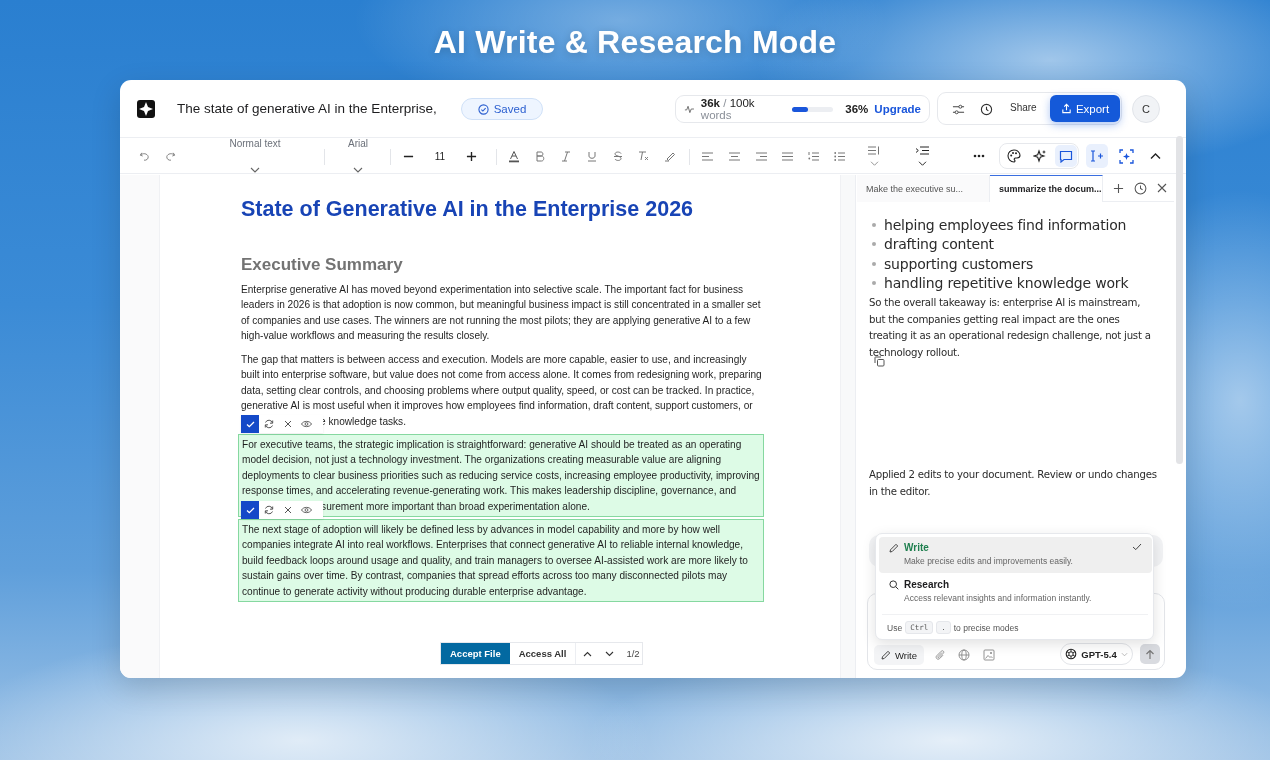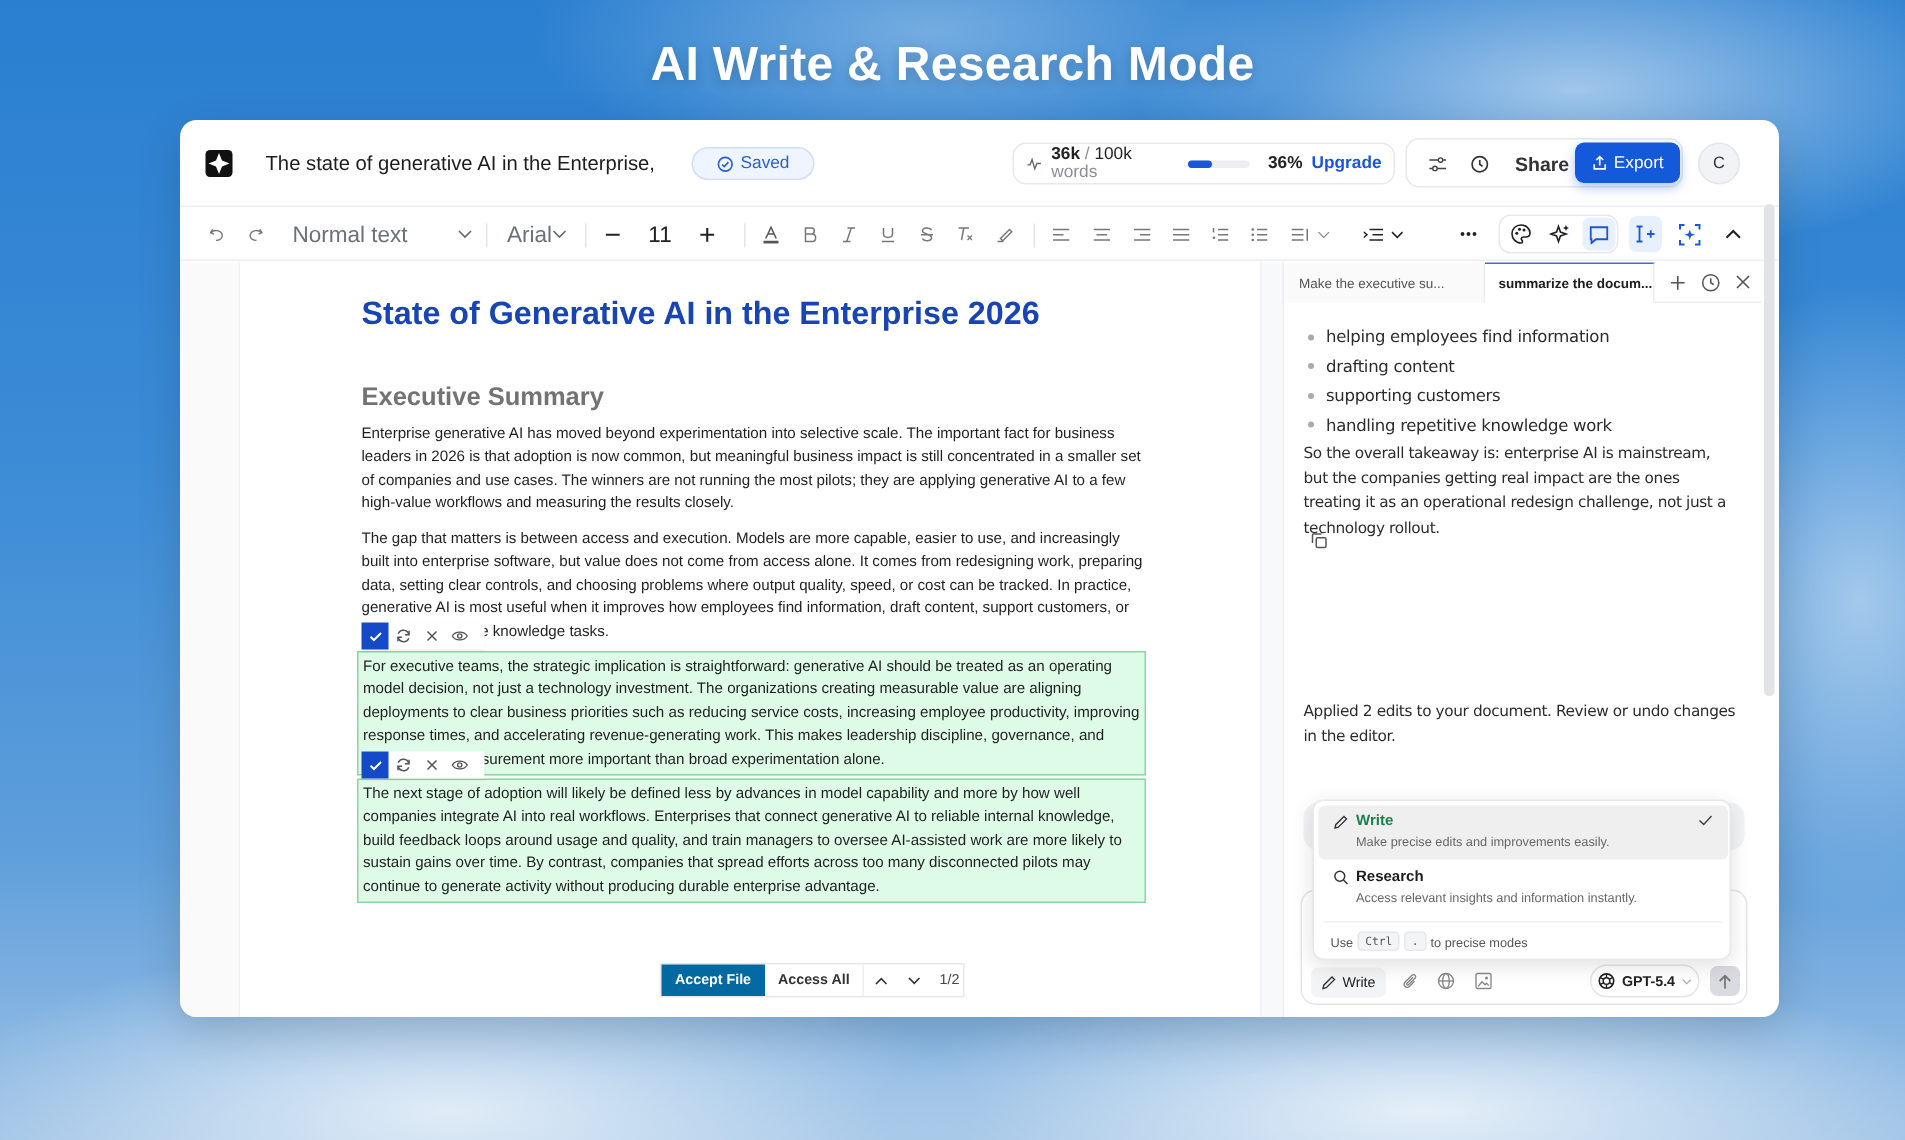--- a/index.html
+++ b/index.html
@@ -43,34 +43,34 @@
   .word-meter .bold { font-weight: 700; }
   .word-meter .muted { color: #8a8f98; }
   .meter-bar { width: 46px; height: 5px; border-radius: 3px; background: #eceef2; position: relative; margin: 0 6px; }
   .meter-fill { position: absolute; left: 0; top: 0; height: 5px; width: 17px; border-radius: 3px; background: #1a56db; }
   .upgrade { color: #1a56db; font-weight: 700; }
   .actions-box {
     position: absolute; left: 817px; top: 12px; height: 33px; width: 185px;
     border: 1px solid #e6e8ec; border-radius: 9px;
   }
   .icon-btn { position: absolute; display: flex; align-items: center; justify-content: center; }
-  .share-btn { position: absolute; left: 72px; top: 9px; font-size: 13px; color: #333; font-weight: bold; }
+  .share-btn { position: absolute; left: 72px; top: 9px; font-size: 10px; color: #333; }
   .export-btn {
     position: absolute; left: 112px; top: 2px; width: 70px; height: 27px; border-radius: 6px;
     background: #1459d9; color: #fff; font-size: 11.5px; display: flex; align-items: center; justify-content: center; gap: 4px;
     box-shadow: 0 3px 8px rgba(20,89,217,0.35);
   }
   .avatar {
     position: absolute; left: 1012px; top: 15px; width: 28px; height: 28px; border-radius: 50%;
     background: #f1f3f6; border: 1px solid #e2e5ea; font-size: 11px; color: #333;
     display: flex; align-items: center; justify-content: center;
   }
   
   .toolbar { position: absolute; left: 0; top: 58px; width: 100%; height: 36px; border-bottom: 1px solid #eceef2; }
-  .tb { position: absolute; top: 0; height: 36px; display: flex; align-items: center; justify-content: center; color: #6b7079; font-size: 15px; }
+  .tb { position: absolute; top: 0; height: 36px; display: flex; align-items: center; justify-content: center; color: #6b7079; font-size: 10px; flex-direction: column; }
   .tb svg { display: block; }
   .tb-sep { position: absolute; top: 11px; width: 1px; height: 16px; background: #e3e5e9; }
   .mode-group { position: absolute; left: 879px; top: 5px; width: 80px; height: 26px; border: 1px solid #e6e8ec; border-radius: 8px; }
   .tb-active { background: #e9f0fd; border-radius: 5px; }
   
   .gutter { position: absolute; left: 0; top: 95px; width: 40px; height: 503px; background: #fafafb; border-right: 1px solid #f0f1f4; }
   .gutter-r { position: absolute; left: 720px; top: 95px; width: 16px; height: 503px; background: #f8f9fa; border-left: 1px solid #f0f1f4; border-right: 1px solid #eceef2; }
   .page { position: absolute; left: 41px; top: 95px; width: 679px; height: 503px; background: #fff; }
   .h1 { position: absolute; left: 80px; top: 22px; color: #1844b5; font-size: 21.5px; font-weight: 700; }
   .h2 { position: absolute; left: 80px; top: 80px; color: #737373; font-size: 17px; font-weight: 700; }
@@ -98,21 +98,21 @@
   .nav-ic { width: 22px; display: flex; align-items: center; justify-content: center; }
   .pager { color: #444; padding-left: 6px; font-weight: 400; }
   
   .chat { position: absolute; left: 737px; top: 95px; width: 317px; height: 503px; background: #fff; }
   .chat-tabs { position: absolute; left: 0; top: 0; width: 317px; height: 27px; border-bottom: 1px solid #eceef2; background: #fff; z-index: 2; }
   .ctab { position: absolute; top: 0; height: 27px; font-size: 9px; display: flex; align-items: center; padding-left: 9px; }
   .ctab1 { left: 0; width: 133px; color: #555; background: #fafafb; border-right: 1px solid #eceef2; }
   .ctab2 { left: 133px; width: 113px; color: #1d1d1f; font-weight: 700; border-top: 1.5px solid #3b6fe0; border-right: 1px solid #eceef2; background: #fff; }
   .chat-text { position: absolute; left: 12px; font-size: 10.2px; line-height: 16.5px; color: #2b2b2b; font-family: "DejaVu Sans", sans-serif; letter-spacing: -0.25px; }
   .ct-cut { top: 16px; overflow: hidden; height: 11px; line-height: 8px; color: #333; }
-  .bullets { position: absolute; left: 12px; top: 40px; list-style: none; font-size: 11px; font-family: "DejaVu Sans", sans-serif; color: #2b2b2b; letter-spacing: -0.2px; }
+  .bullets { position: absolute; left: 12px; top: 40px; list-style: none; font-size: 14px; font-family: "DejaVu Sans", sans-serif; color: #2b2b2b; letter-spacing: -0.2px; }
   .bullets li { height: 19.5px; display: flex; align-items: center; }
   .bullets li::before { content: ""; width: 4px; height: 4px; border-radius: 50%; background: #aaa; margin: 0 8px 0 3px; }
   .takeaway { top: 120px; width: 290px; }
   .copy-ic { position: absolute; left: 17px; top: 178px; }
   .user-msg {
     position: absolute; left: 55px; top: 207px; width: 251px; height: 51px; background: #f2f3f5; border-radius: 12px;
     padding: 8px 12px; font-size: 9.8px; line-height: 16.5px; color: #2b2b2b; font-family: "DejaVu Sans", sans-serif; letter-spacing: -0.2px;
   }
   .applied { top: 292px; width: 290px; }
   .ghost-bubble { position: absolute; left: 12px; top: 360px; width: 294px; height: 32px; background: #f2f3f5; border-radius: 10px; }

